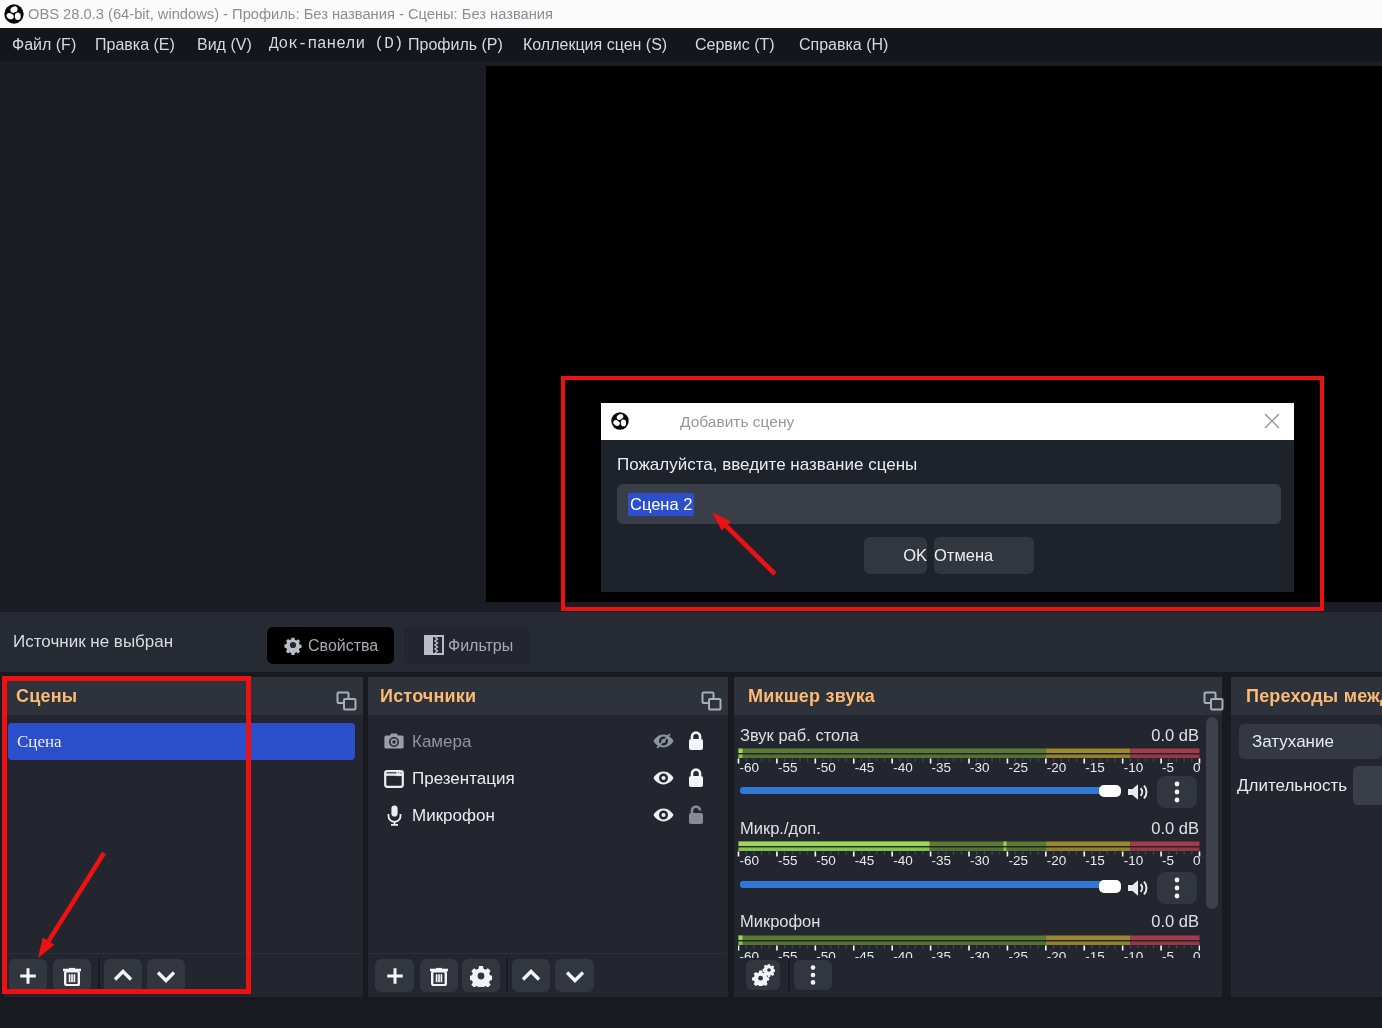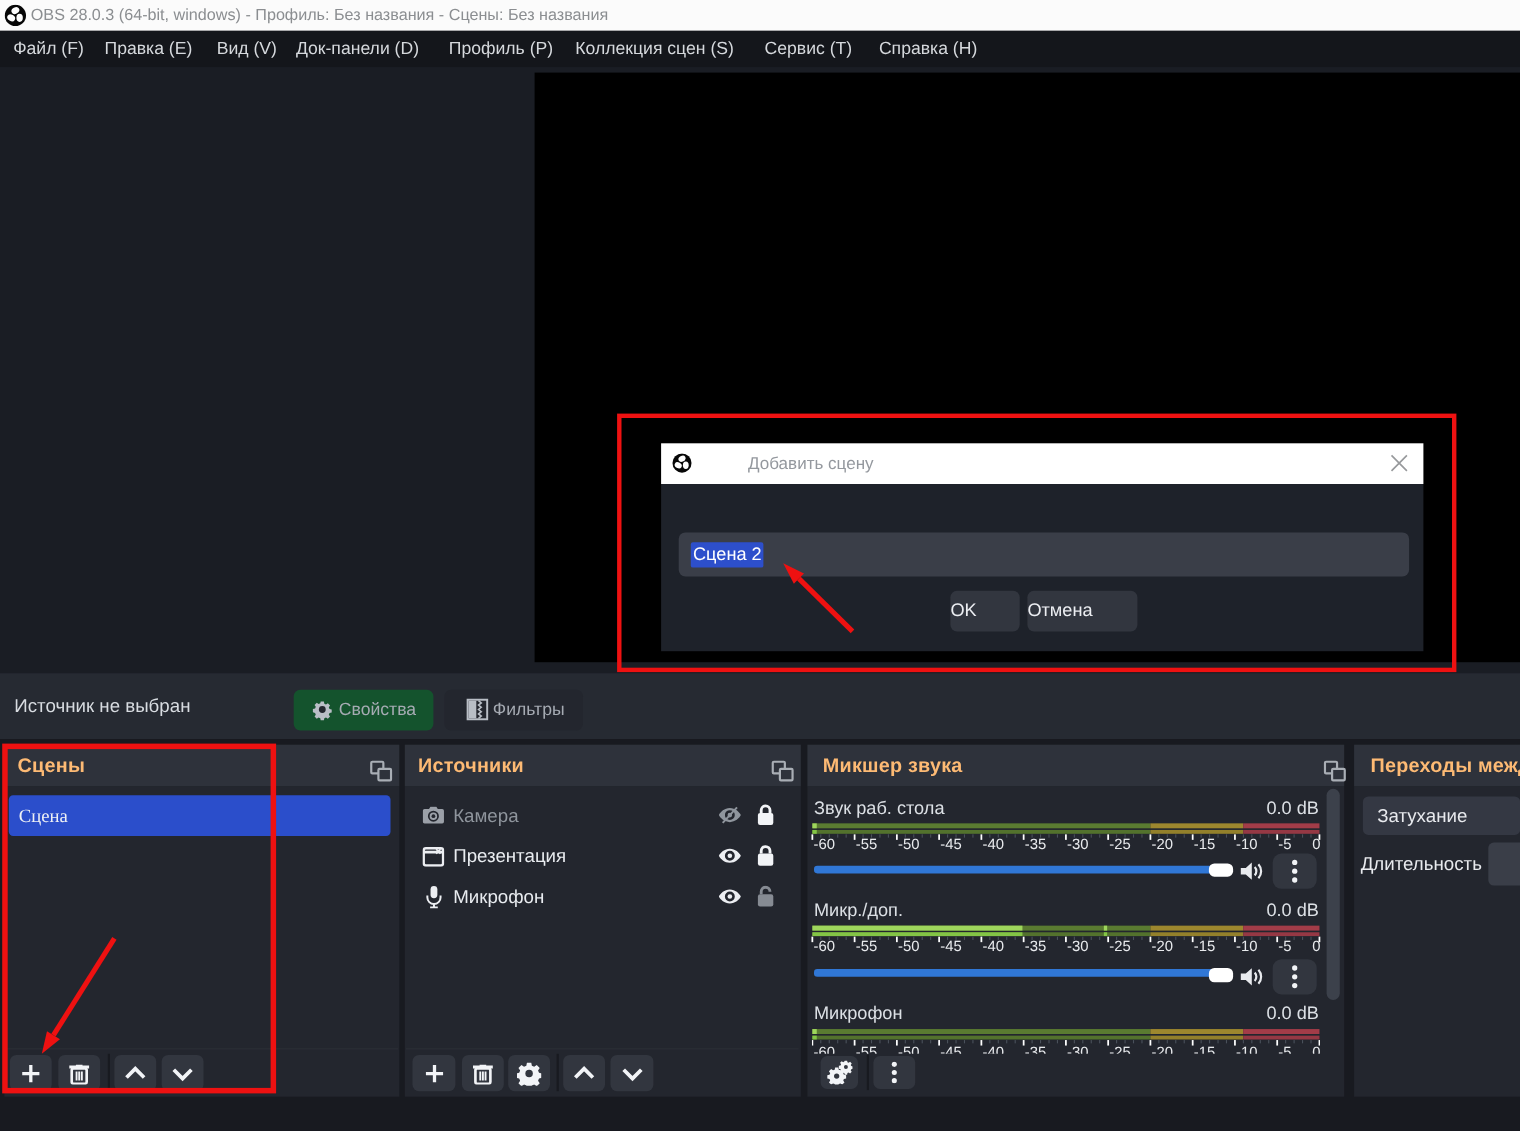--- a/index.html
+++ b/index.html
@@ -23,33 +23,33 @@
       <ellipse cx="12" cy="6.7" rx="4.5" ry="3.5" transform="rotate(120 12 12) rotate(-30 12 6.7)"></ellipse>
       <ellipse cx="12" cy="6.7" rx="4.5" ry="3.5" transform="rotate(240 12 12) rotate(-30 12 6.7)"></ellipse>
     </g>
   </svg>
   <div class="abs" style="left:28px;top:0;height:43px;line-height:28px;font-size:14.7px;color:#8b8e91;">OBS 28.0.3 (64-bit, windows) - Профиль: Без названия - Сцены: Без названия</div>
 
   <div class="abs" id="menubar" style="left:0;top:28px;width:1382px;height:33px;background:#14161b;color:#d6d9dd;font-size:16px;line-height:33px;white-space:nowrap;">
     <span style="position:absolute;left:12px;">Файл (F)</span>
     <span style="position:absolute;left:95px;">Правка (E)</span>
     <span style="position:absolute;left:197px;">Вид (V)</span>
-    <span style="position:absolute;left:269px;">Док-панели (D)</span>
+    <span style="position:absolute;left:269px;font-family:Liberation Mono, monospace;">Док-панели (D)</span>
     <span style="position:absolute;left:408px;">Профиль (P)</span>
     <span style="position:absolute;left:523px;">Коллекция сцен (S)</span>
     <span style="position:absolute;left:695px;">Сервис (T)</span>
     <span style="position:absolute;left:799px;">Справка (H)</span>
   </div>
 
   <div class="abs" style="left:0;top:61px;width:1382px;height:551px;background:#1a1d24;"></div>
   <div class="abs" style="left:486px;top:66px;width:896px;height:536px;background:#000;"></div>
 
   <div class="abs" style="left:0;top:612px;width:1382px;height:60px;background:#262a32;"></div>
   <div class="abs" style="left:13px;top:612px;height:63px;line-height:60px;font-size:17px;color:#d8dce1;">Источник не выбран</div>
-  <div class="btn" style="left:267px;top:627px;width:127px;height:37px;background:#14532d;">
+  <div class="btn" style="left:267px;top:627px;width:127px;height:37px;background:#000000;">
     <svg width="20" height="20" style="position:absolute;left:16px;top:8px;" viewBox="0 0 20 20">
       <path fill="#b9bec6" d="M8.2 1h3.6l.5 2.5 1.9.8 2.1-1.4 2.5 2.5-1.4 2.1.8 1.9 2.5.5v3.6l-2.5.5-.8 1.9 1.4 2.1-2.5 2.5-2.1-1.4-1.9.8-.5 2.5H8.2l-.5-2.5-1.9-.8-2.1 1.4-2.5-2.5 1.4-2.1-.8-1.9L-.7 13l0-3.6 2.5-.5.8-1.9L1.2 4.9l2.5-2.5 2.1 1.4 1.9-.8z" transform="scale(0.8) translate(2.5,2.5)"></path>
       <circle cx="10" cy="10" r="3.1" fill="#23262e"></circle>
     </svg>
     <span style="position:absolute;left:41px;top:0;line-height:37px;font-size:16px;color:#a6abb3;">Свойства</span>
   </div>
   <div class="btn" style="left:404px;top:627px;width:126px;height:37px;background:#23262e;">
     <svg width="20" height="20" style="position:absolute;left:20px;top:8px;" viewBox="0 0 20 20">
       <rect x="1" y="1" width="18" height="18" fill="none" stroke="#b9bec6" stroke-width="2"></rect>
       <rect x="2" y="2" width="7" height="16" fill="#b9bec6"></rect>
@@ -523,24 +523,25 @@
       <ellipse cx="12" cy="6.7" rx="4.5" ry="3.5" transform="rotate(-30 12 6.7)"></ellipse>
       <ellipse cx="12" cy="6.7" rx="4.5" ry="3.5" transform="rotate(120 12 12) rotate(-30 12 6.7)"></ellipse>
       <ellipse cx="12" cy="6.7" rx="4.5" ry="3.5" transform="rotate(240 12 12) rotate(-30 12 6.7)"></ellipse>
     </g>
   </svg>
   <div class="abs" style="left:636px;top:403px;height:37px;line-height:37px;font-size:15.5px;color:#94989e;margin-left:44px;">Добавить сцену</div>
   <svg class="abs" style="left:1263px;top:412px;" width="18" height="18" viewBox="0 0 18 18">
     <path d="M2 2 L16 16 M16 2 L2 16" stroke="#97999c" stroke-width="1.5"></path>
   </svg>
   <div class="abs" style="left:601px;top:440px;width:693px;height:152px;background:#1e222a;"></div>
+  <div class="abs" style="left:617px;top:452px;height:26px;line-height:26px;font-size:17px;color:#e9ecf0;">Пожалуйста, введите название сцены</div>
   <div class="abs" style="left:617px;top:484px;width:664px;height:40px;background:#3a3e48;border-radius:6px;"></div>
   <div class="abs" style="left:628px;top:493px;width:66px;height:23px;background:#2d4fcb;border-radius:2px;"></div>
   <div class="abs" style="left:630px;top:484px;height:40px;line-height:40px;font-size:16.5px;color:#ffffff;">Сцена 2</div>
-  <div class="btn" style="left:864px;top:537px;width:63px;height:37px;text-align:left;line-height:37px;font-size:16.5px;color:#eceef2;">OK</div>
+  <div class="btn" style="left:864px;top:537px;width:63px;height:37px;text-align:right;line-height:37px;font-size:16.5px;color:#eceef2;">OK</div>
   <div class="btn" style="left:934px;top:537px;width:100px;height:37px;text-align:left;line-height:37px;font-size:16.5px;color:#eceef2;">Отмена</div>
 
   <div class="abs" style="left:2px;top:676px;width:249px;height:318px;border:5px solid #ee1111;box-sizing:border-box;"></div>
   <div class="abs" style="left:561px;top:376px;width:763px;height:235px;border:4px solid #ee1111;box-sizing:border-box;"></div>
   <svg class="abs" style="left:30px;top:845px;" width="85" height="120" viewBox="0 0 85 120">
     <path d="M74 8 L18.6 96.1" stroke="#ee1111" stroke-width="4.6"></path>
     <polygon points="8,113 12.7,92.4 24.5,99.8" fill="#ee1111"></polygon>
   </svg>
   <svg class="abs" style="left:700px;top:500px;" width="90" height="90" viewBox="0 0 90 90">
     <path d="M75 74 L26.3 26" stroke="#ee1111" stroke-width="4.6"></path>

